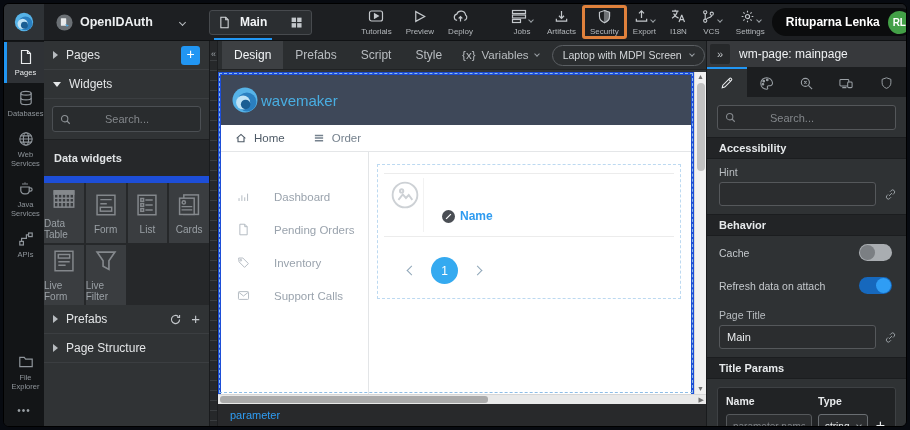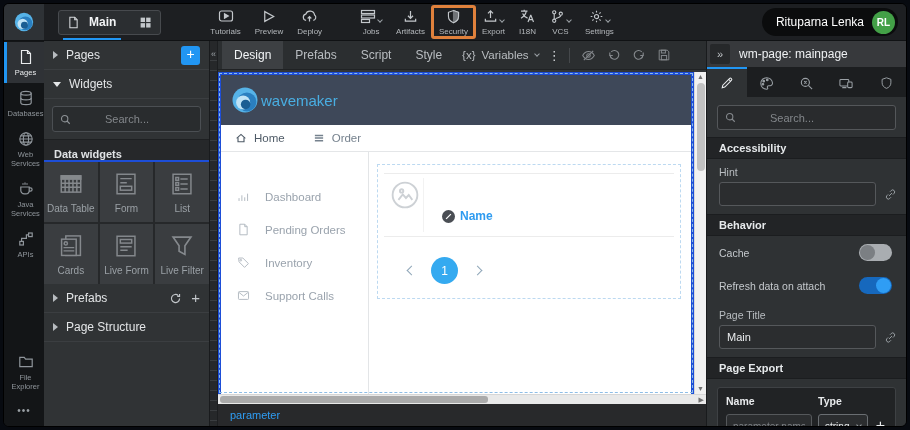--- a/index.html
+++ b/index.html
@@ -19,21 +19,21 @@
   .page-tab-wrap::after { content:""; position:absolute; left:5px; width:56%; bottom:0; height:2px; background:#2196f3; }
   .tb-actions { display:flex; align-items:center; }
   .g1 { margin-left:42px; } .g2 { margin-left:24px; }
   .tb-action { position:relative; display:flex; flex-direction:column; align-items:center; gap:3px; padding:3px 7px; color:#c3c7cb; cursor:pointer; }
   .tb-icrow { display:flex; align-items:flex-end; gap:2px; height:16px; }
   .tb-lbl { font-size:8px; color:#b4b8bc; white-space:nowrap; }
   .tb-action.hl::before { content:""; position:absolute; inset:0px -1px; border:3px solid #e0813c; border-radius:3px; }
   .chev { display:inline-block; width:5px; height:5px; border-right:1.4px solid currentColor; border-bottom:1.4px solid currentColor; transform:rotate(45deg); }
   .chev.sm { width:4px; height:4px; margin-bottom:2px; color:#9aa0a5; }
   .user-pill { margin-left:auto; margin-right:8px; height:28px; border-radius:14px; background:#0b0c0d; display:flex; align-items:center; gap:8px; padding:0 3px 0 14px; cursor:pointer; }
-  .user-name { color:#fff; font-weight:normal; font-size:12px; white-space:nowrap; }
+  .user-name { color:#fff; font-weight:bold; font-size:12px; white-space:nowrap; }
   .avatar { width:23px; height:23px; border-radius:50%; background:#43a047; color:#fff; font-size:10px; font-weight:bold; display:flex; align-items:center; justify-content:center; }
 
   
   .main { flex:1; display:flex; min-height:0; }
 
   
   .rail { flex:0 0 40px; background:#131517; display:flex; flex-direction:column; padding-top:1px; }
   .rail-item { display:flex; flex-direction:column; align-items:center; gap:3px; padding:7px 0 6px; color:#8f959b; border-left:3px solid transparent; cursor:pointer; }
   .rail-item .rlbl { font-size:7.5px; text-align:center; line-height:1.2; max-width:36px; }
   .rail-item.active { background:#2f3236; border-left-color:#2196f3; color:#e9ebed; }
@@ -43,22 +43,22 @@
   
   .lpanel { flex:0 0 166px; background:#303335; display:flex; flex-direction:column; border-right:1px solid #191b1d; overflow:hidden; }
   .lp-row { flex:0 0 29px; display:flex; align-items:center; gap:8px; padding:0 9px; border-bottom:1px solid #3b3e41; font-size:12px; color:#e3e5e7; cursor:pointer; }
   .arr-r { width:0; height:0; border-top:4px solid transparent; border-bottom:4px solid transparent; border-left:5px solid #b7bbbf; }
   .arr-d { width:0; height:0; border-left:4px solid transparent; border-right:4px solid transparent; border-top:5px solid #e4e7e9; }
   .lp-flex { flex:1; }
   .plus-btn { width:19px; height:19px; background:#2196f3; border-radius:3px; color:#fff; font-size:14px; line-height:17px; text-align:center; cursor:pointer; }
   .collapse-glyph { color:#9aa0a5; font-size:11px; cursor:pointer; }
   .lp-search { flex:0 0 26px; margin:7px 8px; background:#292c2e; border:1px solid #4b4f53; border-radius:3px; display:flex; align-items:center; gap:6px; padding:0 7px; color:#8d9296; }
   .lp-search input, .rp-search input { flex:1; min-width:0; background:transparent; border:0; outline:0; color:#d7dadd; font-size:11px; font-family:inherit;margin-left:28px; }
-  .lp-group { flex:0 0 23px; background:#26282a; display:flex; align-items:flex-end; padding:0 10px; font-size:11px; font-weight:bold; color:#e0e3e5; border-top:1px solid #1e2022; border-bottom:2px solid #1d4ed8; }
-  .widget-grid { display:grid; grid-template-columns:1fr 1fr 1fr; gap:2px; background:#26282a; }
+  .lp-group { flex:0 0 23px; background:#26282a; display:flex; align-items:flex-start; padding:12px 10px; font-size:11px; font-weight:bold; color:#e0e3e5; border-top:1px solid #1e2022; border-bottom:7px solid #1d4ed8; }
+  .widget-grid { display:grid; grid-template-columns:1fr 1fr 1fr 1fr; gap:2px; background:#26282a; }
   .widget-tile { background:#3a3d40; height:60px; display:flex; flex-direction:column; align-items:center; justify-content:center; gap:6px; color:#9aa0a5; font-size:10px; cursor:pointer; }
   .widget-tile svg { color:#85898d; }
   .lp-tools { display:flex; align-items:center; gap:9px; color:#c3c7cb; }
   .lp-tools .t-plus { font-size:15px; line-height:12px; }
 
   
   .center { flex:1; display:flex; min-width:0; background:#323537; }
   .edge-strip { flex:0 0 8px; background:#26282a; border-right:1px solid #1c1e20;
     background-image:repeating-linear-gradient(to bottom, transparent 0 9px, #3a3d40 9px 10px); }
   .edge-strip .collapse-glyph { display:block; text-align:center; font-size:9px; margin-top:8px; background:#26282a; }
@@ -79,21 +79,21 @@
   .vthumb { width:8px; height:88px; background:#c2c2c2; border-radius:4px; margin:1px 0; cursor:grab; }
   .vs-bottom { margin-top:auto; }
 
   .page-header { flex:0 0 50px; background:#3e4859; margin:3px 3px 0 3px; display:flex; align-items:center; padding-left:9px; gap:1px; }
   .brand-text { color:#49aee2; font-size:15px; }
   .page-nav { flex:0 0 27px; background:#fff; border-bottom:1px solid #e4e6e8; display:flex; align-items:center; gap:28px; padding-left:14px; margin:0 3px; }
   .nav-item { display:flex; gap:7px; align-items:center; color:#4e5a66; font-size:11.5px; cursor:pointer; }
   .nav-item.alt { color:#76828e; }
   .page-body { flex:1; display:flex; min-height:0; margin:0 3px; background:#fff; }
   .page-menu { flex:0 0 148px; border-right:1px solid #e3e5e7; padding-top:28px; }
-  .pm-item { display:flex; align-items:center; gap:15px; padding:10px 0 10px 16px; color:#9aa3ad; font-size:11.5px; cursor:pointer; }
+  .pm-item { display:flex; align-items:center; gap:24px; padding:10px 0 10px 16px; color:#9aa3ad; font-size:11.5px; cursor:pointer; }
   .pm-item svg { color:#b3bac1; }
   .page-main { flex:1; padding:12px 10px 0 8px; min-width:0; }
   .list-region { border:1px dashed #bcd9f1; padding:8px 6px 14px 6px; }
   .card { border-top:1px solid #ececec; border-bottom:1px solid #ececec; display:flex; gap:18px; min-height:64px; padding:4px 6px; }
   .img-cell { flex:0 0 34px; border-right:1px solid #f2f2f2; padding-top:2px; }
   .img-ph { width:30px; height:30px; color:#cdd1d5; }
   .name-row { display:flex; align-items:center; gap:5px; margin-top:22px; cursor:pointer; }
   .name-text { color:#2e9bf0; font-size:12px; font-weight:bold; }
   .pagination { display:flex; align-items:center; gap:16px; margin:20px 0 0 24px; }
   .pg-chev { width:7px; height:7px; border-right:1.6px solid #8fa6b8; border-bottom:1.6px solid #8fa6b8; cursor:pointer; }
@@ -142,20 +142,29 @@
 
   <div class="topbar">
     <div class="logo-tile">
       <svg class="ic" width="22" height="22" viewBox="0 0 24 24">
         <circle cx="12" cy="12" r="10" fill="#56b3e8"></circle>
           <circle cx="13.5" cy="13.5" r="7.6" fill="#2a7fc0"></circle>
         <circle cx="10.5" cy="14" r="5.6" fill="#bfe3f6"></circle>
           <circle cx="12.5" cy="15.5" r="3.8" fill="#1b5e93"></circle>
       </svg>
     </div>
+    <div class="project">
+      <svg class="ic" width="17" height="17" viewBox="0 0 16 16">
+        <circle cx="8" cy="8" r="7.6" fill="#6b7075"></circle>
+          <rect x="4.6" y="4" width="5" height="7" rx="0.5" fill="#e8eaec"></rect>
+          <path d="M8.6 9.4l3.6 1.4-2 1.2z" fill="#4aa7e0"></path>
+      </svg>
+      <span class="project-name">OpenIDAuth</span>
+      <i class="chev"></i>
+    </div>
     <div class="page-tab-wrap">
       <div class="page-tab">
         <svg class="ic" width="13" height="13" viewBox="0 0 16 16" fill="none" stroke="currentColor" stroke-width="1.3">
           <path d="M3.5 1.5h6l3 3v10h-9z"></path>
             <path d="M9.5 1.5v3h3"></path>
         </svg>
         <span class="pt-label">Main</span>
         <svg class="ic" width="13" height="13" viewBox="0 0 16 16" fill="#c3c7cb">
           <rect x="2" y="2" width="5.4" height="5.4"></rect>
             <rect x="8.8" y="2" width="5.4" height="5.4"></rect>
@@ -432,20 +441,24 @@
       </div>
       <div class="ccol">
         <div class="ctoolbar">
           <div class="ct-tab active">Design</div>
           <div class="ct-tab">Prefabs</div>
           <div class="ct-tab">Script</div>
           <div class="ct-tab">Style</div>
           <div class="ct-vars">
             <span>{x}</span>
             <span>Variables</span>
+            <i class="chev sm"></i>
+          </div>
+          <div class="ct-device">
+            <span>Laptop with MDPI Screen</span>
             <i class="chev sm"></i>
           </div>
           <div class="ct-dots">⋮</div>
           <div class="ct-icons">
             <svg class="ic" width="15" height="15" viewBox="0 0 16 16" fill="none" stroke="currentColor" stroke-width="1.1">
                 <path d="M1.8 8s2.4-4.2 6.2-4.2S14.2 8 14.2 8s-2.4 4.2-6.2 4.2S1.8 8 1.8 8z"></path>
                 <circle cx="8" cy="8" r="1.9"></circle>
                 <path d="M3 13L13 3"></path>
               </svg>
             <svg class="ic" width="14" height="14" viewBox="0 0 16 16" fill="none" stroke="currentColor" stroke-width="1.3">
@@ -641,21 +654,21 @@
       <div class="rp-input-row">
         <input class="rp-input" value="Main" style="">
         <svg class="link-ic ic" width="13" height="13" viewBox="0 0 16 16" fill="none" stroke="currentColor" stroke-width="1.2">
             <path d="M6.2 9.8l3.6-3.6"></path>
             <path d="M7.4 4.6l1.5-1.5a2.47 2.47 0 0 1 3.5 3.5l-1.5 1.5"></path>
             <path d="M8.6 11.4l-1.5 1.5a2.47 2.47 0 0 1-3.5-3.5l1.5-1.5"></path>
           </svg>
       </div>
 
       <div class="rp-section">
-        <span>Page Export</span>
+        <span>Title Params</span>
       </div>
       <div class="params-box">
         <div class="params-head">
           <span class="ph-name">Name</span>
           <span class="ph-type">Type</span>
         </div>
         <div class="params-row">
           <input class="param-input" placeholder="parameter name" style="">
           <div class="type-select">
             <span>string</span>

